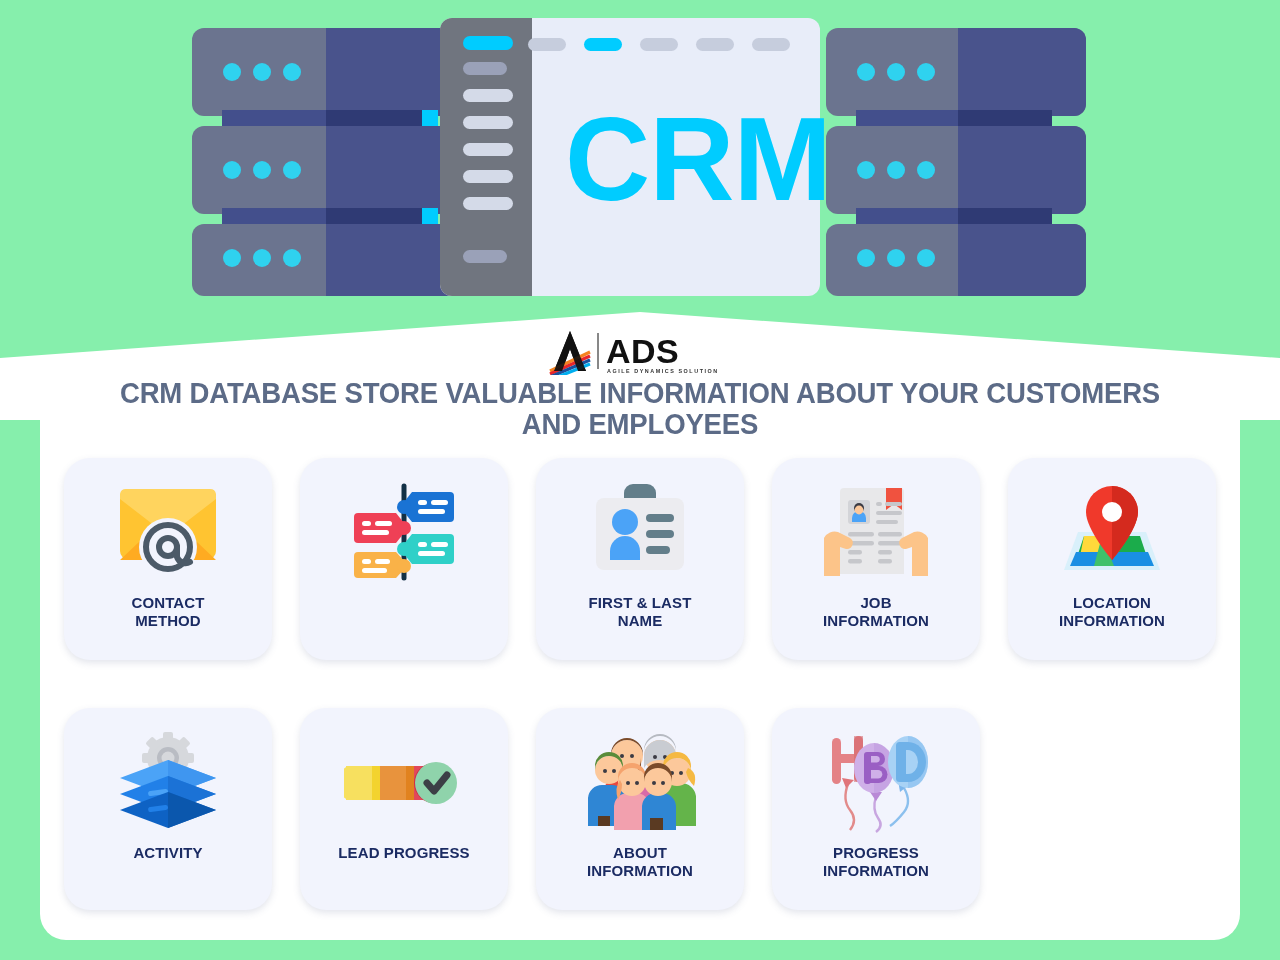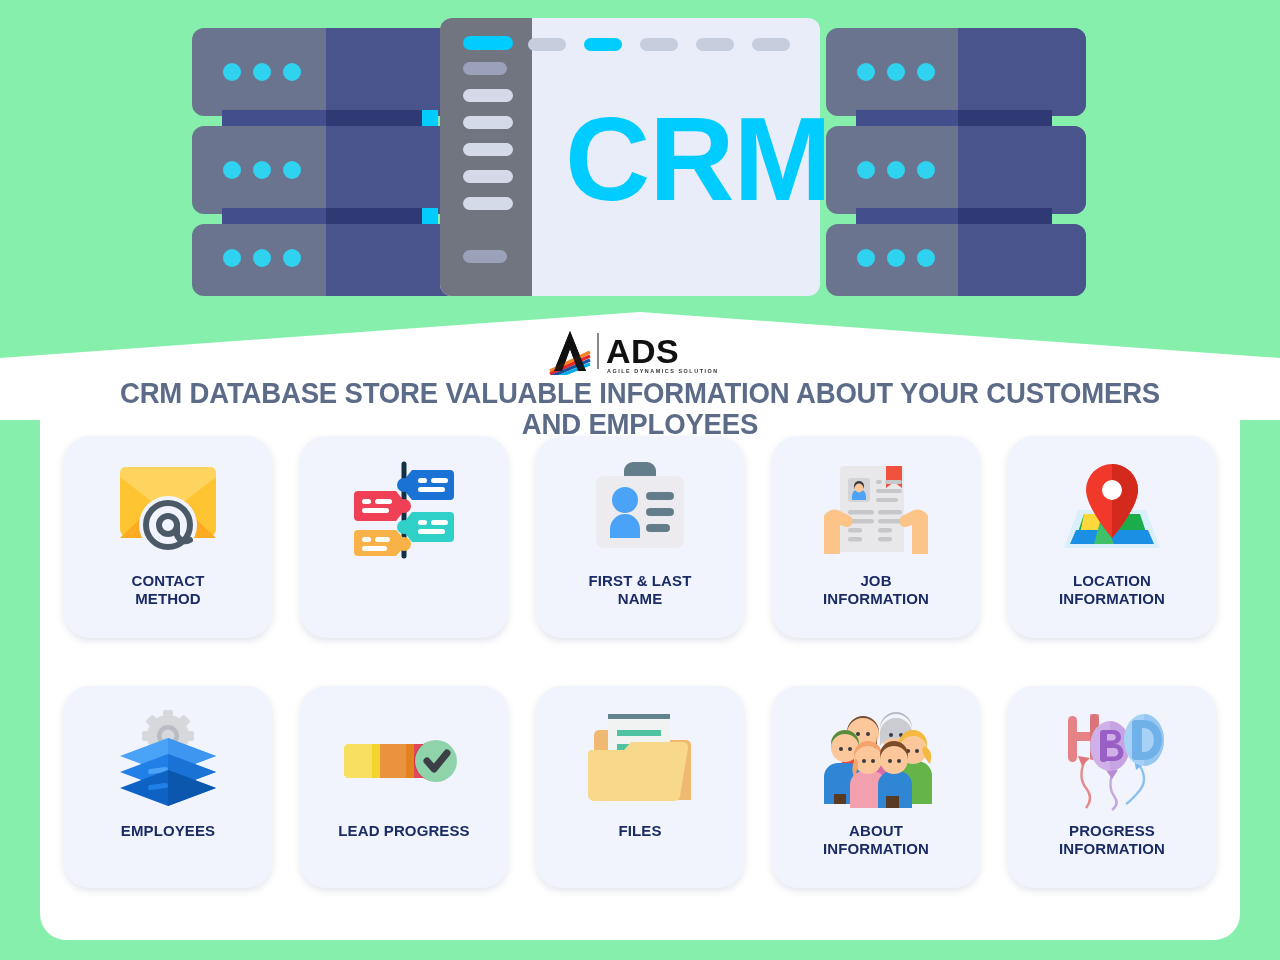--- a/index.html
+++ b/index.html
@@ -57,21 +57,21 @@
     color: #5c6b87;
     z-index: 5;
     font-stretch: condensed;
     transform: scaleX(0.95);
     transform-origin: center top;
   }
 
   
   #grid {
     position: absolute;
-    left: 64px; top: 436px;
+    left: 64px; top: 458px;
     width: 1152px;
     display: grid;
     grid-template-columns: repeat(5, 208px);
     grid-column-gap: 28px;
     grid-row-gap: 48px;
     z-index: 5;
   }
   .card {
     width: 208px;
     height: 202px;
@@ -359,54 +359,41 @@
           <path d="M60 30 L108 48 L60 66 L12 48 Z" fill="#4ba3f7"></path>
           <path d="M60 30 L108 48 L60 66 Z" fill="#3f96f0"></path>
           <path d="M60 46 L108 64 L60 82 L12 64 Z" fill="#2180e8"></path>
           <path d="M60 46 L108 64 L60 82 Z" fill="#1b72d6"></path>
           <rect x="40" y="60" width="20" height="5" rx="2.5" fill="#4ba3f7" transform="rotate(-8 50 62)"></rect>
           <path d="M60 62 L108 80 L60 98 L12 80 Z" fill="#0e62c4"></path>
           <path d="M60 62 L108 80 L60 98 Z" fill="#0b57ad"></path>
           <rect x="40" y="76" width="20" height="5" rx="2.5" fill="#2180e8" transform="rotate(-8 50 78)"></rect>
         </svg>
       </div>
-      <div class="card-label">EMPLOYEES</div>
+      <div class="card-label">ACTIVITY</div>
     </div>
 
     <div class="card">
       <div class="card-icon">
         <svg width="120" height="104" viewBox="0 0 120 104">
           <path d="M6 36 h28 v34 h-28 a8 8 0 0 1 -8 -8 v-18 a8 8 0 0 1 8 -8 z" fill="#f7e05f"></path>
           <rect x="2" y="36" width="28" height="34" fill="#f7e05f"></rect>
           <rect x="2" y="36" width="26" height="34" rx="7" fill="#f7e05f"></rect>
           <rect x="28" y="36" width="8" height="34" fill="#f3d32e"></rect>
           <rect x="36" y="36" width="30" height="34" fill="#e8933d"></rect>
           <rect x="62" y="36" width="8" height="34" fill="#e1821f"></rect>
           <rect x="70" y="36" width="28" height="34" fill="#e3485a"></rect>
           <circle cx="90" cy="53" r="20" fill="#cf2f45"></circle>
           <circle cx="92" cy="53" r="21" fill="#8fd3ab"></circle>
           <path d="M83 53 l7 8 l13 -16" fill="none" stroke="#3c3f46" stroke-width="7" stroke-linecap="round" stroke-linejoin="round"></path>
         </svg>
       </div>
       <div class="card-label">LEAD PROGRESS</div>
     </div>
 
-    <div class="card">
-      <div class="card-icon">
-        <svg width="120" height="104" viewBox="0 0 120 104">
-          <path d="M14 22 h44 l8 10 h40 a5 5 0 0 1 5 5 v55 h-97 v-65 a5 5 0 0 1 5 -5 z" fill="#f0b971"></path>
-          <rect x="28" y="6" width="62" height="58" fill="#f1f3f2"></rect>
-          <rect x="28" y="6" width="62" height="5" fill="#62828e"></rect>
-          <rect x="37" y="22" width="44" height="6" fill="#4fc3a1"></rect>
-          <rect x="37" y="36" width="44" height="6" fill="#4fc3a1"></rect>
-          <path d="M10 42 h34 l7 -8 h52 a5 5 0 0 1 5 6 l-8 48 a6 6 0 0 1 -6 5 h-80 a6 6 0 0 1 -6 -6 v-39 a6 6 0 0 1 2 -6 z" fill="#f8d98b"></path>
-        </svg>
-      </div>
-      <div class="card-label">FILES</div>
-    </div>
 
     <div class="card">
       <div class="card-icon">
         <svg width="120" height="104" viewBox="0 0 120 104">
 
           <path d="M24 96 v-36 a16 16 0 0 1 16 -14 h14 a16 16 0 0 1 16 14 v36 z" fill="#e8493f"></path>
           <circle cx="47" cy="26" r="16" fill="#fcc89b"></circle>
           <path d="M31 26 a16 16 0 0 1 32 0 v-2 a16 16 0 0 0 -32 0 z" fill="#7b4b2a"></path>
           <path d="M33 28 a14 18 0 0 0 28 0 v8 a14 14 0 0 1 -28 0 z" fill="#8a5530"></path>
           <rect x="40" y="24" width="4" height="4" rx="2" fill="#3b3b44"></rect>

